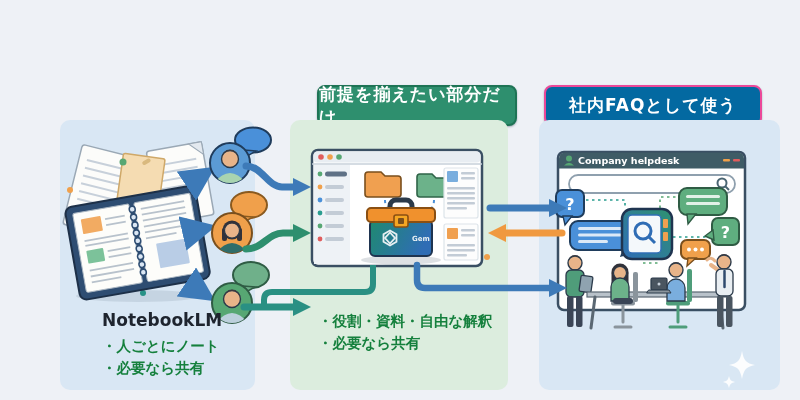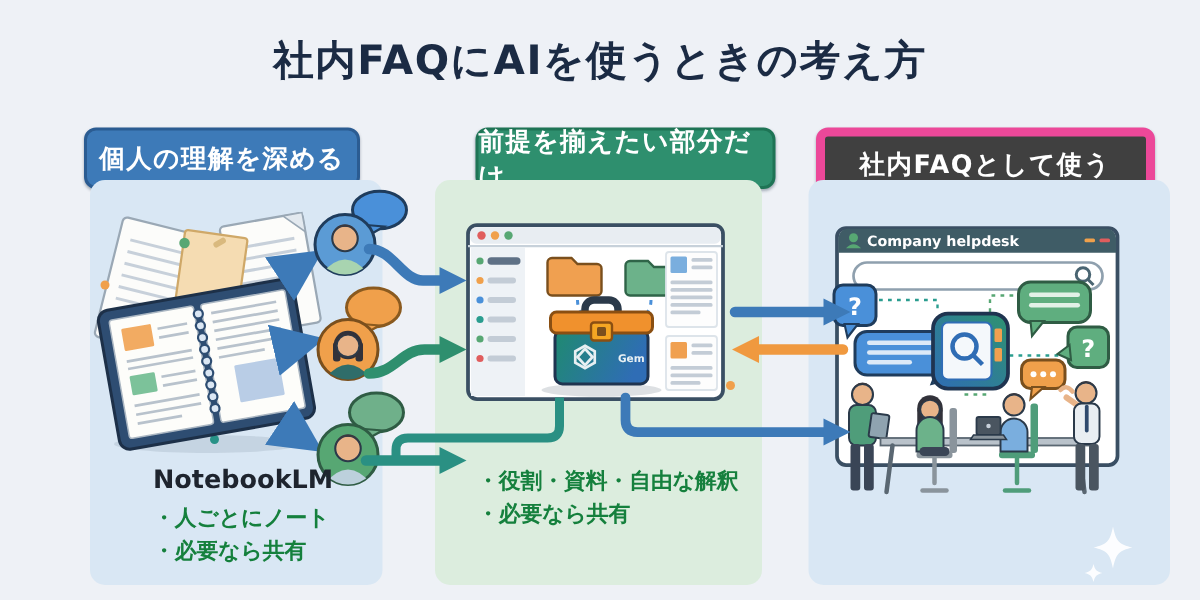--- a/index.html
+++ b/index.html
@@ -13,41 +13,39 @@
     text-align:center;font-size:27px;font-weight:800;color:#1b2b44;letter-spacing:1px;
   }
   .chip{
     position:absolute;top:85px;height:37px;border-radius:8px;
     display:flex;align-items:center;justify-content:center;
     color:#fff;font-size:17px;font-weight:700;letter-spacing:1px;
     box-shadow:0 1px 2px rgba(20,40,60,.35);
   }
   .chip-left{left:56px;width:180px;background:#3d7ab8;border:2px solid #2b5c92;}
   .chip-mid{left:293px;width:196px;background:#2e8f6e;border:2px solid #1e7455;margin-left:24px;}
-  .chip-right{left:544px;width:214px;background:#404040;border:6px solid #ec4899;}
+  .chip-right{left:544px;width:214px;background:#0369a1;border:2px solid #ec4899;}
   .panel{position:absolute;top:120px;height:270px;border-radius:10px;}
   .panel-left{left:60px;width:195px;background:#d9e7f4;}
   .panel-mid{left:290px;width:218px;background:#dcedde;}
   .panel-right{left:539px;width:216px;background:#d9e7f4;padding-left:25px;}
   .panel svg.art{position:absolute;left:0;top:0;}
   .caption{position:absolute;z-index:5;}
   .caption .tool{font-size:17px;font-weight:800;color:#1e242e;margin-bottom:5px;}
   .caption .bullet{font-size:14.5px;color:#15803d;line-height:22px;font-weight:600;}
   .cap-left{left:42px;top:190px;width:170px;}
   .cap-mid{left:28px;top:190px;width:188px;}
   .overlay{position:absolute;left:0;top:0;pointer-events:none;z-index:4;}
 </style>
 </head>
 <body>
 
 <div class="stage">
 
-  <h1 class="page-title">社内FAQにAIを使うときの考え方</h1>
-
-  <div class="chip chip-left">個人の理解を深める</div>
+
   <div class="chip chip-mid">前提を揃えたい部分だけ</div>
   <div class="chip chip-right">社内FAQとして使う</div>
 
   <section class="panel panel-left">
     <svg class="art" width="215" height="270" viewBox="0 0 215 270">
       <defs>
         <clipPath id="av1">
             <circle cx="170" cy="43" r="20"></circle>
           </clipPath>
         <clipPath id="av2">

